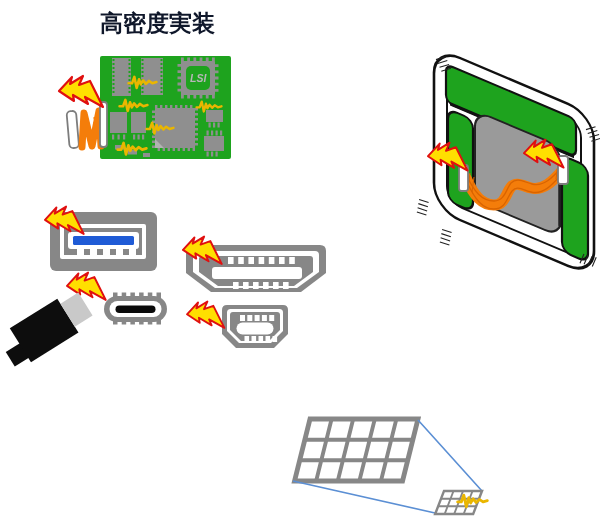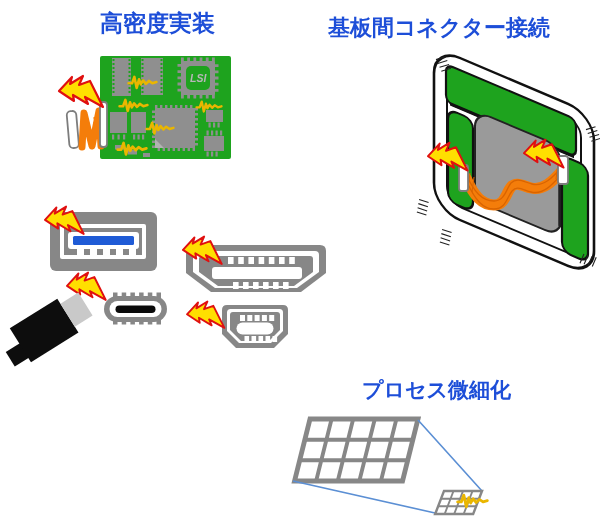--- a/index.html
+++ b/index.html
@@ -1,18 +1,18 @@
 <!DOCTYPE html>
 <html style="--pcb_green: #1ea31e; --chip_gray: #8f8f8f; --connector_gray: #878787; --device_gray: #9a9a9a; --plug_black: #0d0d0d; --plug_tip_gray: #c9c9c9; --bolt_yellow: #ffdf00; --bolt_red: #e01010; --noise_gold: #eab600; --orange: #f47d0a; --orange_dark: #d96400; --usb_blue: #1f5bd6; --callout_blue: #5b8fd4; --outline: #111111; --white: #ffffff;"><head>
 <meta charset="utf-8">
 <style>
   html,body{margin:0;padding:0;background:#fff;}
   .stage{position:relative;width:600px;height:518px;background:var(--white);overflow:hidden;
          font-family:"Liberation Sans",sans-serif;}
-  .title{position:absolute;font-weight:600;color:#1d4ed8;white-space:nowrap;}
+  .title{position:absolute;font-weight:600;color:#0f172a;white-space:nowrap;}
   #t-high-density{left:100px;top:8px;font-size:23px;}
   #t-board{left:328px;top:13px;font-size:22px;}
   #t-connectors{left:174px;top:194px;font-size:20.5px;}
   #t-process{left:362px;top:376px;font-size:21px;}
   svg{position:absolute;left:0;top:0;}
   .f-green{fill:var(--pcb_green);}
   .f-chip{fill:var(--chip_gray);}
   .f-con{fill:var(--connector_gray);}
   .f-dev{fill:var(--device_gray);}
   .f-white{fill:var(--white);}
@@ -33,22 +33,20 @@
   .conn-bar{fill:var(--white);stroke:#7d7d7d;stroke-width:1.8;}
   .lsi-text{fill:#b7b7b7;font-style:italic;font-weight:bold;font-size:10.5px;
             font-family:"Liberation Sans",sans-serif;}
 </style>
 </head>
 <body>
 
 <div class="stage">
 
   <div class="title" id="t-high-density">高密度実装</div>
-  <div class="title" id="t-board">基板間コネクター接続</div>
-  <div class="title" id="t-process">プロセス微細化</div>
 
   <svg width="600" height="518" viewBox="0 0 600 518">
     <defs>
       <g id="bolt">
           <polygon class="bolt-shape" points="0,18 13,4 11,11 24,3 20,12 31,8 44,34 26,24 29,31 14,22 15,28"></polygon>
         </g>
       <path id="noise" class="noise-shape" d="M1,16 7,16 11,5 15,24 19,9 22,18 26,11 31,17 36,12 42,16 49,14"></path>
       <path id="hatch" class="hatch" d="M0,6 8,0 M3,9 11,3 M6,12 14,6 M9,15 17,9"></path>
     </defs>
 

